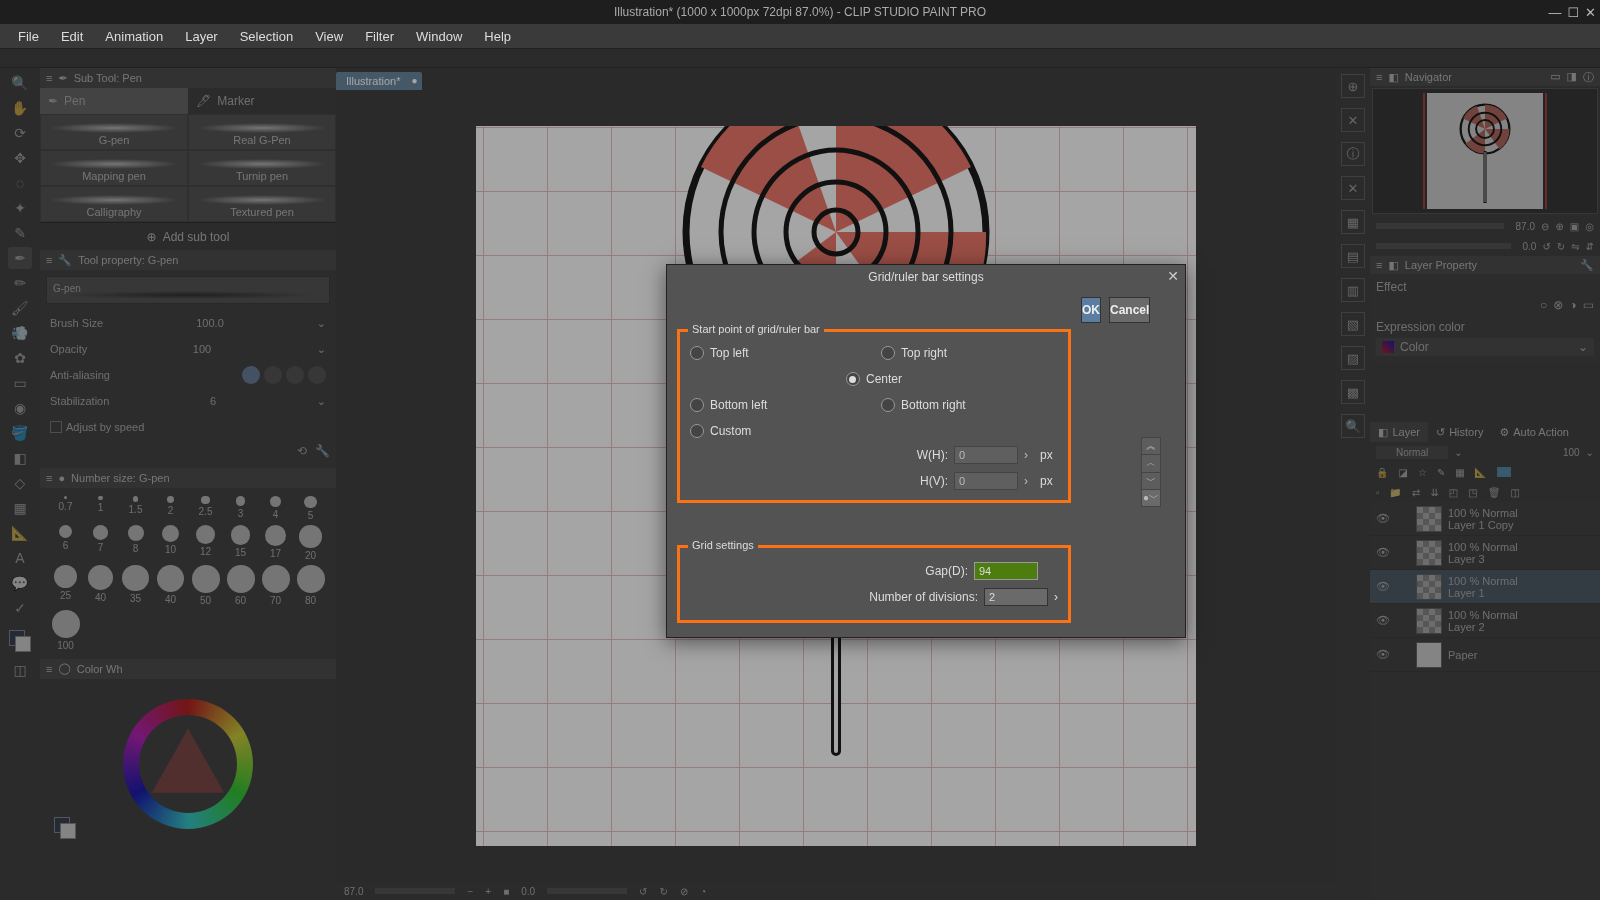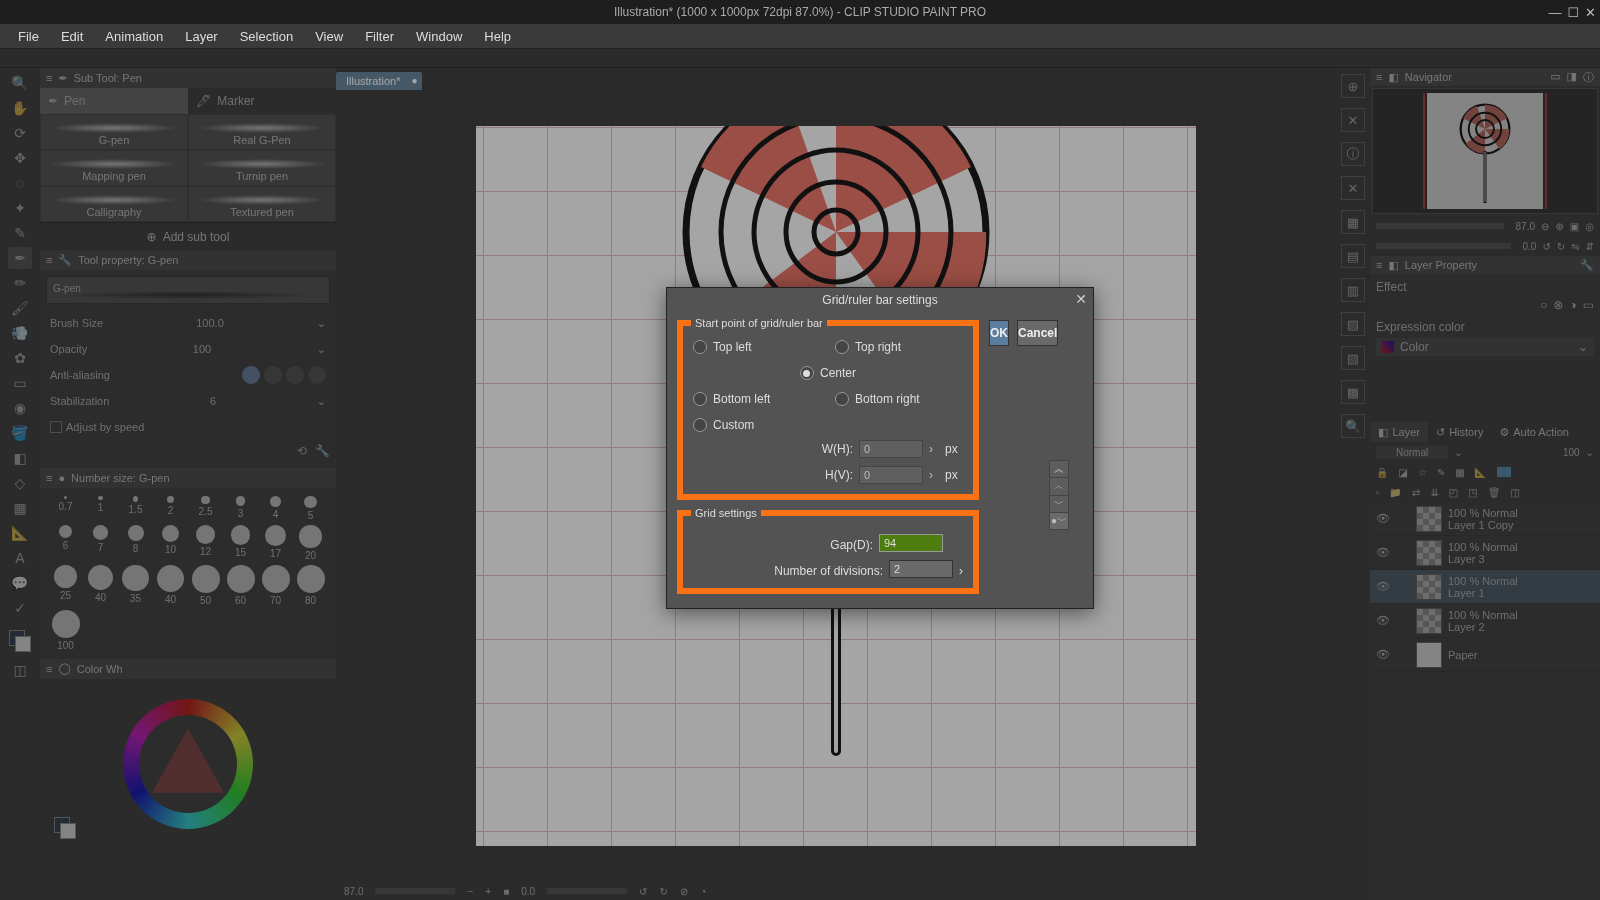--- a/index.html
+++ b/index.html
@@ -93,39 +93,39 @@
 .layerrow.sel { background:#4b5f74;}
 .layerrow .th { width:26px; height:26px; background:repeating-conic-gradient(#999 0 25%,#ccc 0 50%); background-size:12px 12px; border:1px solid #666;}
 .layerrow .th.white { background:#fff;}
 .layerrow .eye { width:14px; text-align:center;}
 
 
 .dim-overlay { position:absolute; inset:0; background:rgba(40,40,40,0.42); pointer-events:none; z-index:30;}
 .titlebar, .menubar { position:relative; z-index:31; }
 
 
-.dialog { position:absolute; left:666px; top:287px; width:428px; background:#535353; border:1px solid #222; box-shadow:0 4px 20px rgba(0,0,0,.5); z-index:40; color:#ddd; font-size:12px;}
+.dialog { position:absolute; left:666px; top:264px; width:520px; background:#535353; border:1px solid #222; box-shadow:0 4px 20px rgba(0,0,0,.5); z-index:40; color:#ddd; font-size:12px;}
 .dialog-title { height:24px; display:flex; align-items:center; justify-content:center; background:#535353; position:relative;}
 .dialog-title .x { position:absolute; right:6px; top:3px; font-size:14px; color:#ccc; cursor:pointer;}
 .dialog-body { display:flex; padding:8px 10px 14px 10px; gap:10px;}
 .dlg-left { flex:1; display:flex; flex-direction:column; gap:10px;}
-.group { border:6px solid #f97316; padding:10px 10px; position:relative;}
+.group { border:3px solid #f97316; padding:10px 10px; position:relative;margin-top:32px;}
 .group-label { position:absolute; top:-9px; left:8px; background:#535353; padding:0 4px; font-size:11px;}
 .radio-row { display:flex; align-items:center; gap:6px; height:22px;}
 .radio { width:14px; height:14px; border-radius:50%; border:1px solid #999; background:#444; display:inline-flex; align-items:center; justify-content:center;}
 .radio.checked::after{ content:''; width:7px; height:7px; background:#ddd; border-radius:50%;}
 .radiocols { display:grid; grid-template-columns:1fr 1fr; gap:4px 14px;}
 .center-row{ grid-column:1 / span 2; display:flex; justify-content:center;}
 .custom-inputs { display:flex; flex-direction:column; gap:8px; margin-top:4px;}
 .ci-row { display:flex; align-items:center; justify-content:flex-end; gap:6px;}
 .ci-row label { width:44px; text-align:right;}
 .ci-row input { width:64px; height:18px; background:#5f5f5f; border:1px solid #444; color:#bbb; font-size:11px; padding:0 4px;}
 .ci-row .unit { width:18px;}
 .ci-row .chev { color:#bbb; width:10px;}
-.gridset-row { display:flex; align-items:flex-end; justify-content:flex-end; gap:6px; height:26px;}
+.gridset-row { display:flex; align-items:center; justify-content:flex-end; gap:6px; height:26px;}
 .gridset-row label { text-align:right;}
 .gridset-row input { width:64px; height:18px; background:#6a6a6a; border:1px solid #333; color:#ddd; font-size:11px; padding:0 4px;}
 .gridset-row input.hi { background:#4d7c0f; border-color:#999;}
 .dlg-right { width:94px; display:flex; flex-direction:row; gap:8px;font-weight:bold;}
 .dlg-btn { height:26px; border:1px solid #333; background:#6a6a6a; color:#eee; font-size:12px; display:flex; align-items:center; justify-content:center;}
 .dlg-btn.primary { background:#5a7da0;}
 .spinner { position:absolute; right:24px; top:172px; width:20px; height:70px; background:#5d5d5d; border:1px solid #444; display:flex; flex-direction:column;}
 .spinner .sb { flex:1; display:flex; align-items:center; justify-content:center; border-bottom:1px solid #444; color:#bbb; font-size:10px;}
 .spinner .sb:last-child{border-bottom:none;}
 

